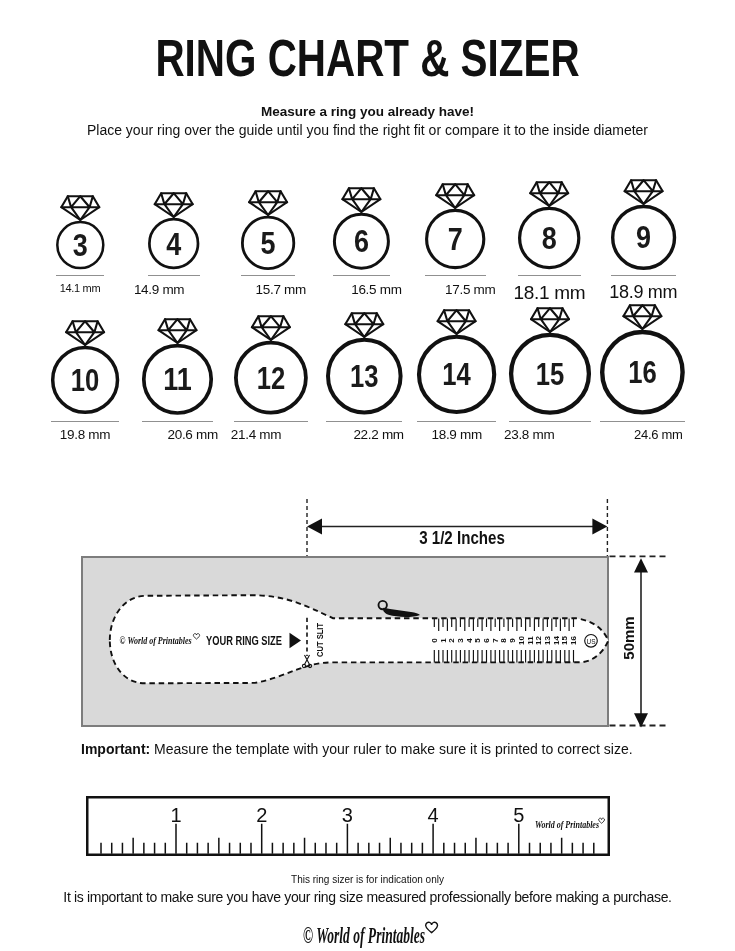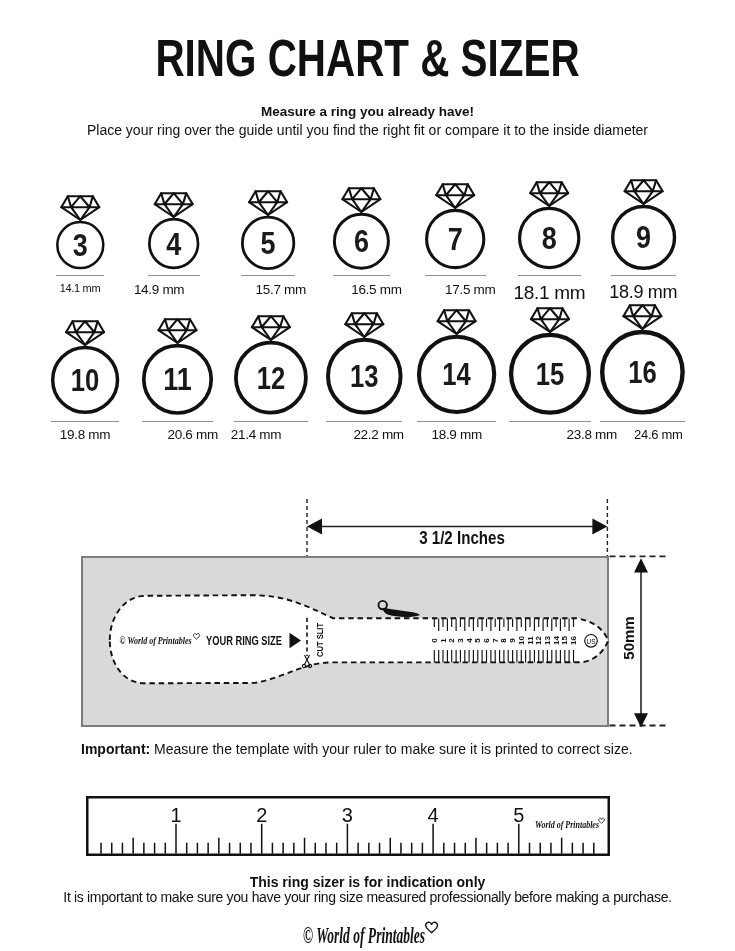--- a/index.html
+++ b/index.html
@@ -132,21 +132,21 @@
 <div class="abs" style="left:416.7px;top:427px;width:80px;text-align:center;font-size:13.5px;letter-spacing:-0.3px">18.9 mm</div>
 <svg style="position:absolute;left:504.6px;top:306.7px" width="90" height="110" viewBox="0 0 90 110">
     <g stroke="#111" fill="none" stroke-width="2.1" stroke-linejoin="round" stroke-linecap="round">
       <path d="M32.5,1.2 L57.5,1.2 L64.0,12.2 L45.0,25.0 L26.0,12.2 Z"></path>
       <path d="M26.0,12.2 L64.0,12.2 M32.5,1.2 L35.8,12.2 L45.0,1.2 L54.3,12.2 L57.5,1.2 M35.8,12.2 L45.0,25.0 M54.3,12.2 L45.0,25.0"></path>
       <circle cx="45.0" cy="66.8" r="38.9" stroke-width="4.3" fill="#fff"></circle>
     </g>
     <text x="45.0" y="66.8" text-anchor="middle" dominant-baseline="central" font-family="Liberation Sans, sans-serif" font-size="32" font-weight="600" fill="#1a1a1a" textLength="28.5" lengthAdjust="spacingAndGlyphs">15</text>
   </svg>
 <div class="abs" style="left:508.6px;top:420.7px;width:82.0px;border-top:1.3px solid #909090"></div>
-<div class="abs" style="left:537px;top:427px;width:80px;text-align:right;font-size:13.5px;letter-spacing:-0.3px">23.8 mm</div>
+<div class="abs" style="left:504px;top:427px;width:80px;text-align:left;font-size:13.5px;letter-spacing:-0.3px">23.8 mm</div>
 <svg style="position:absolute;left:596.1px;top:303.9px" width="93" height="113" viewBox="0 0 93 113">
     <g stroke="#111" fill="none" stroke-width="2.1" stroke-linejoin="round" stroke-linecap="round">
       <path d="M33.9,1.2 L58.9,1.2 L65.4,12.2 L46.4,25.0 L27.4,12.2 Z"></path>
       <path d="M27.4,12.2 L65.4,12.2 M33.9,1.2 L37.1,12.2 L46.4,1.2 L55.6,12.2 L58.9,1.2 M37.1,12.2 L46.4,25.0 M55.6,12.2 L46.4,25.0"></path>
       <circle cx="46.4" cy="68.2" r="40.2" stroke-width="4.4" fill="#fff"></circle>
     </g>
     <text x="46.4" y="68.2" text-anchor="middle" dominant-baseline="central" font-family="Liberation Sans, sans-serif" font-size="32" font-weight="600" fill="#1a1a1a" textLength="28.5" lengthAdjust="spacingAndGlyphs">16</text>
   </svg>
 <div class="abs" style="left:600.1px;top:420.7px;width:84.8px;border-top:1.3px solid #909090"></div>
 <div class="abs" style="left:602.5px;top:427px;width:80px;text-align:right;font-size:13px;letter-spacing:-0.3px">24.6 mm</div>
@@ -208,17 +208,17 @@
     <rect x="1.25" y="1.25" width="521.5" height="57.5" fill="#fff" stroke="#111" stroke-width="2.5"></rect>
     <path d="M15.01,57.75 v-11 M25.73,57.75 v-11 M36.44,57.75 v-11 M47.15,57.75 v-16 M57.86,57.75 v-11 M68.58,57.75 v-11 M79.29,57.75 v-11 M90.00,57.75 v-30 M100.71,57.75 v-11 M111.42,57.75 v-11 M122.14,57.75 v-11 M132.85,57.75 v-16 M143.56,57.75 v-11 M154.28,57.75 v-11 M164.99,57.75 v-11 M175.70,57.75 v-30 M186.41,57.75 v-11 M197.13,57.75 v-11 M207.84,57.75 v-11 M218.55,57.75 v-16 M229.26,57.75 v-11 M239.98,57.75 v-11 M250.69,57.75 v-11 M261.40,57.75 v-30 M272.11,57.75 v-11 M282.83,57.75 v-11 M293.54,57.75 v-11 M304.25,57.75 v-16 M314.96,57.75 v-11 M325.68,57.75 v-11 M336.39,57.75 v-11 M347.10,57.75 v-30 M357.81,57.75 v-11 M368.53,57.75 v-11 M379.24,57.75 v-11 M389.95,57.75 v-16 M400.66,57.75 v-11 M411.38,57.75 v-11 M422.09,57.75 v-11 M432.80,57.75 v-30 M443.51,57.75 v-11 M454.23,57.75 v-11 M464.94,57.75 v-11 M475.65,57.75 v-16 M486.36,57.75 v-11 M497.08,57.75 v-11 M507.79,57.75 v-11" stroke="#111" stroke-width="1.5" fill="none"></path>
     <text x="90.0" y="26.3" text-anchor="middle" font-family="Liberation Sans, sans-serif" font-size="20" fill="#111">1</text>
     <text x="175.7" y="26.3" text-anchor="middle" font-family="Liberation Sans, sans-serif" font-size="20" fill="#111">2</text>
     <text x="261.4" y="26.3" text-anchor="middle" font-family="Liberation Sans, sans-serif" font-size="20" fill="#111">3</text>
     <text x="347.1" y="26.3" text-anchor="middle" font-family="Liberation Sans, sans-serif" font-size="20" fill="#111">4</text>
     <text x="432.8" y="26.3" text-anchor="middle" font-family="Liberation Sans, sans-serif" font-size="20" fill="#111">5</text>
     <text x="481" y="31.5" text-anchor="middle" font-family="Liberation Serif, serif" font-style="italic" font-weight="bold" font-size="10.5" fill="#111" textLength="64" lengthAdjust="spacingAndGlyphs">World of Printables</text>
     <path d="M512.8,23 c1,-1.5 2.8,-0.8 2.8,0.5 c0,-1.3 1.8,-2 2.8,-0.5 c0.7,1.1 -1.1,3 -2.8,4.3 c-1.7,-1.3 -3.5,-3.2 -2.8,-4.3 Z" fill="none" stroke="#111" stroke-width="0.8"></path>
   </svg>
-<div class="abs ctr" style="top:873.5px;font-size:14px;font-weight:bold">This ring sizer is for indication only</div>
+<div class="abs ctr" style="top:873.5px;font-size:10px;font-weight:normal">This ring sizer is for indication only</div>
 <div class="abs ctr" style="top:889px;font-size:14px;letter-spacing:-0.33px">It is important to make sure you have your ring size measured professionally before making a purchase.</div>
 <div class="abs ctr" style="top:917px"><svg width="240" height="34" viewBox="0 0 240 34">
 <text x="116" y="26" text-anchor="middle" font-family="Liberation Serif, serif" font-style="italic" font-weight="bold" font-size="23" fill="#111" textLength="122" lengthAdjust="spacingAndGlyphs">© World of Printables</text>
 <path d="M178,7 c2,-3 5.6,-1.6 5.6,1 c0,-2.6 3.6,-4 5.6,-1 c1.4,2.2 -2.2,6 -5.6,8.6 c-3.4,-2.6 -7,-6.4 -5.6,-8.6 Z" fill="none" stroke="#111" stroke-width="1.4"></path>
 </svg></div>
 </body></html>

